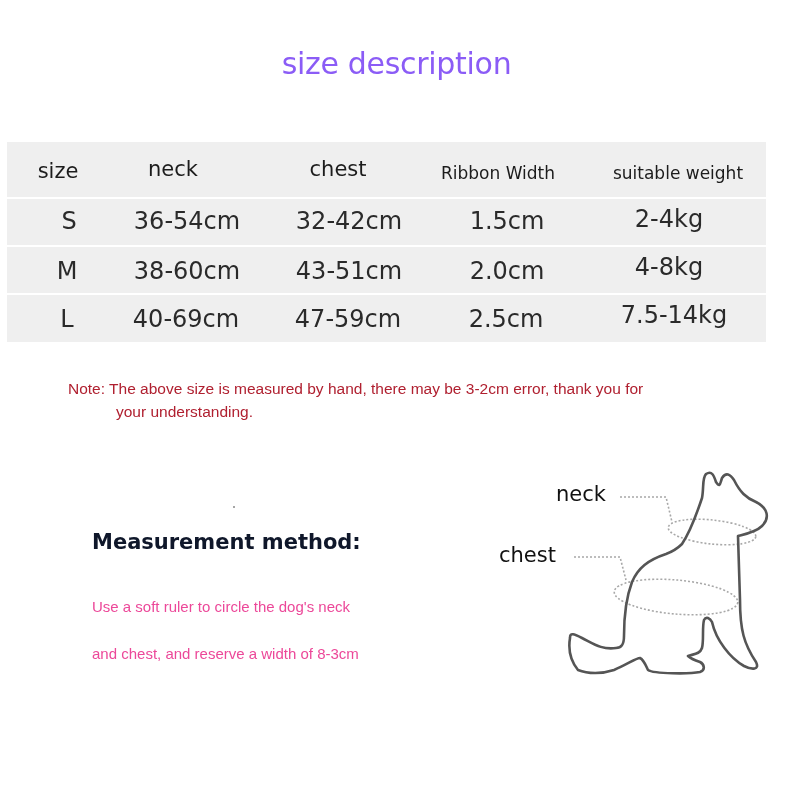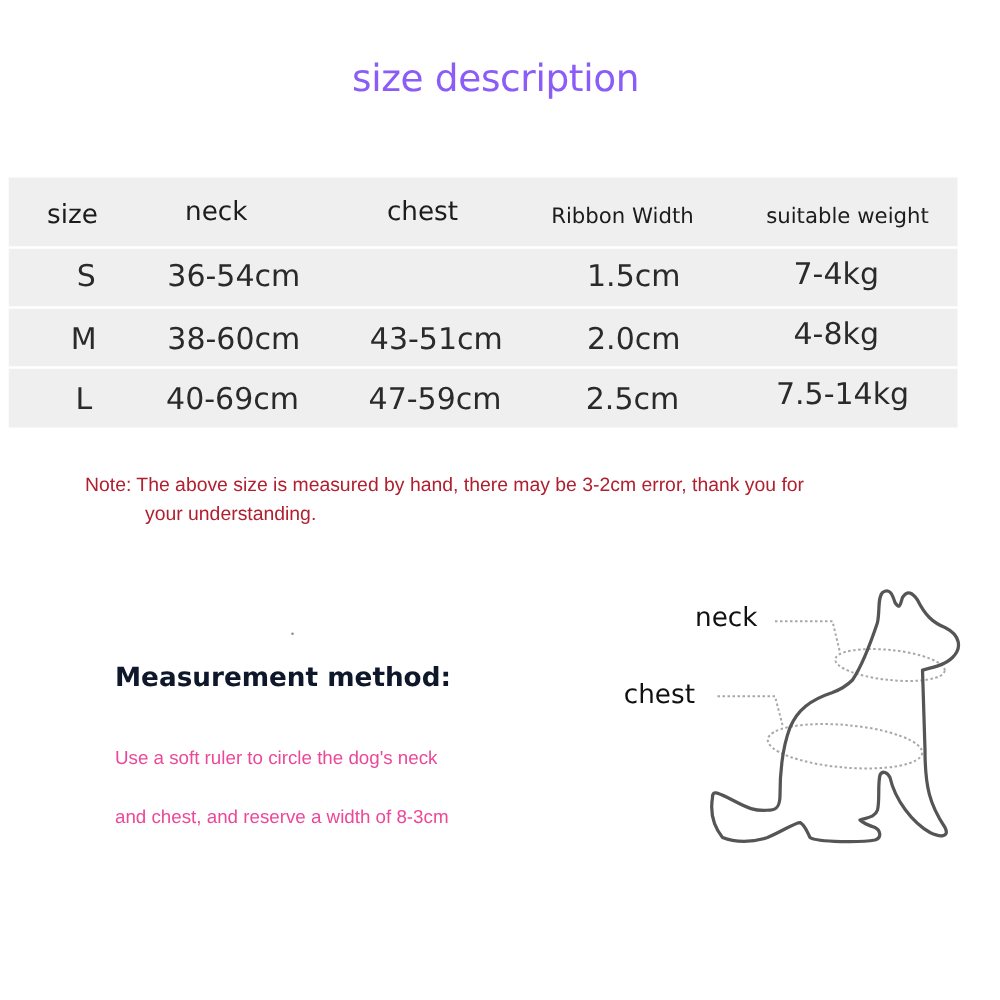--- a/index.html
+++ b/index.html
@@ -54,22 +54,23 @@
     <span class="cell" style="left:51px; top:17px;">size</span>
     <span class="cell" style="left:166px; top:15px;">neck</span>
     <span class="cell" style="left:331px; top:15px;">chest</span>
     <span class="cell small" style="left:491px; top:21px;">Ribbon Width</span>
     <span class="cell small" style="left:671px; top:21px;">suitable weight</span>
   </div>
 
   <div class="tr row divider" style="top:55px; height:48px;">
     <span class="cell" style="left:62px; top:8px;">S</span>
     <span class="cell" style="left:180px; top:8px;">36-54cm</span>
+    <span class="cell" style="left:342px; top:8px;">32-42cm</span>
     <span class="cell" style="left:500px; top:8px;">1.5cm</span>
-    <span class="cell" style="left:662px; top:6px;">7-4kg</span>
+    <span class="cell" style="left:662px; top:6px;">2-4kg</span>
   </div>
 
   <div class="tr row divider" style="top:103px; height:48px;">
     <span class="cell" style="left:60px; top:10px;">M</span>
     <span class="cell" style="left:180px; top:10px;">38-60cm</span>
     <span class="cell" style="left:342px; top:10px;">43-51cm</span>
     <span class="cell" style="left:500px; top:10px;">2.0cm</span>
     <span class="cell" style="left:662px; top:6px;">4-8kg</span>
   </div>
 

